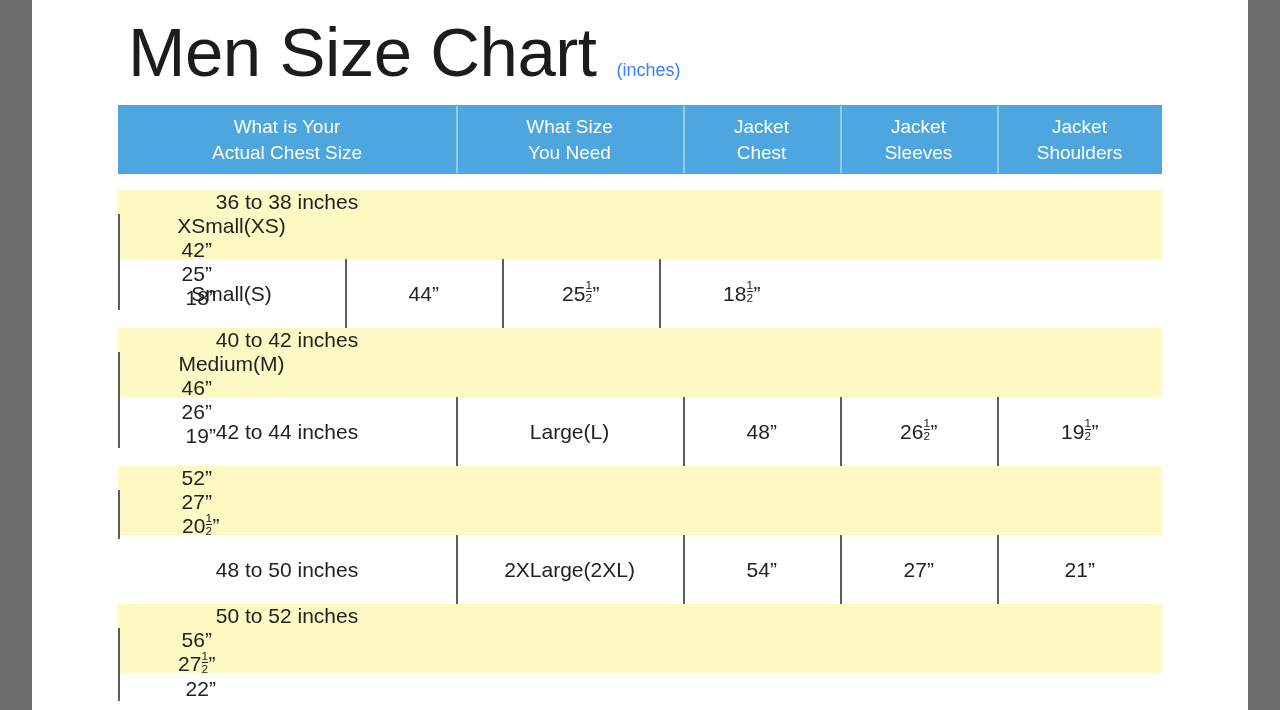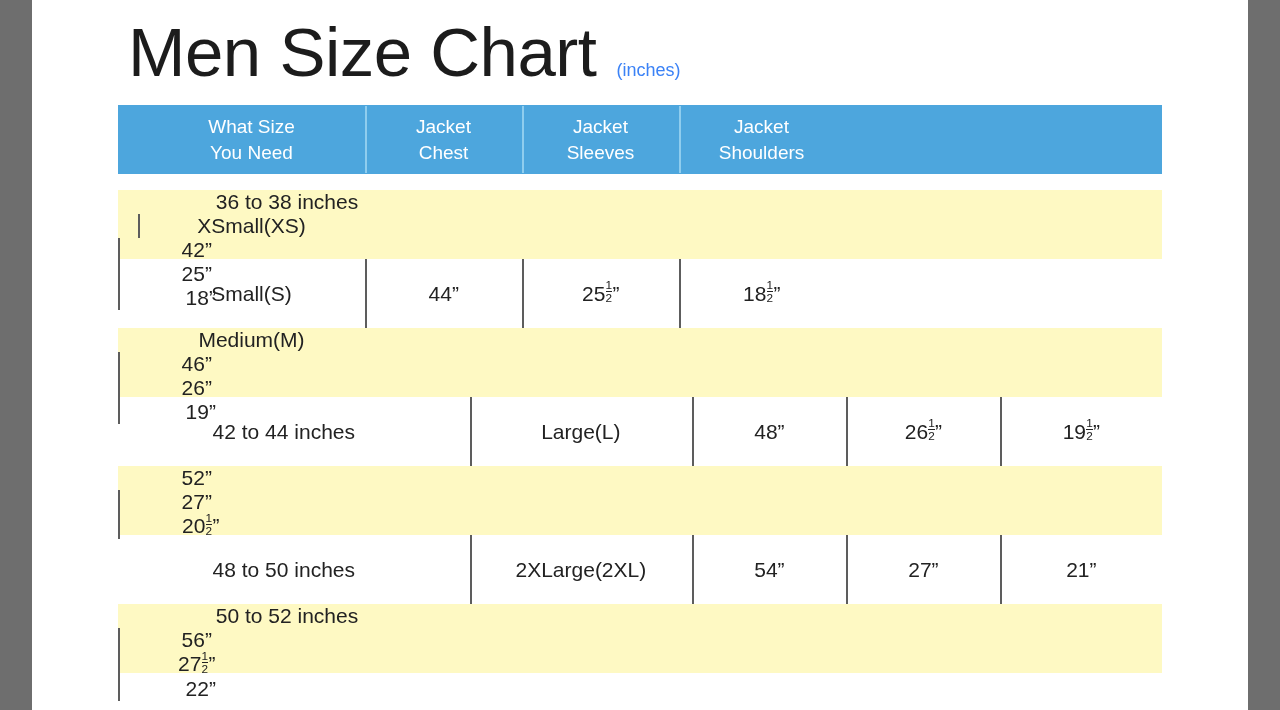--- a/index.html
+++ b/index.html
@@ -122,21 +122,21 @@
     position: absolute;
     left: 0;
     top: 0;
     bottom: 0;
     width: 2px;
     background: #5d5d5d;
   }
 
   
   .c0 { width: 338px; }
-  .c1 { width: 227px; margin-left: 20px; }
+  .c1 { width: 227px; }
   .c2 { width: 157px; }
   .c3 { width: 157px; }
   .c4 { width: 165px; }
 
   
   .frac {
     display: inline-block;
     font-size: 0.56em;
     line-height: 1;
     position: relative;
@@ -160,20 +160,24 @@
 <div class="slide">
 
   <div class="title-block">
     <span class="title-main">Men Size Chart</span>
     <span class="title-sub">(inches)</span>
   </div>
 
   <div class="table">
 
     <div class="row header-row">
+      <div class="header-cell c0">
+        <span>What is Your</span>
+        <span>Actual Chest Size</span>
+      </div>
       <div class="header-cell c1">
         <span>What Size</span>
         <span>You Need</span>
       </div>
       <div class="header-cell c2">
         <span>Jacket</span>
         <span>Chest</span>
       </div>
       <div class="header-cell c3">
         <span>Jacket</span>
@@ -199,20 +203,21 @@
           <div class="cell c3">25<span class="frac">
               <span class="num">1</span>
               <span class="den">2</span>
             </span><span class="inch">”</span></div>
           <div class="cell c4">18<span class="frac">
               <span class="num">1</span>
               <span class="den">2</span>
             </span><span class="inch">”</span></div>
         </div>
         <div class="row body-row shaded">
+          <div class="cell c0">40 to 42 inches</div>
           <div class="cell c1">Medium(M)</div>
           <div class="cell c2">46<span class="inch">”</span></div>
           <div class="cell c3">26<span class="inch">”</span></div>
           <div class="cell c4">19<span class="inch">”</span></div>
         </div>
         <div class="row body-row plain">
           <div class="cell c0">42 to 44 inches</div>
           <div class="cell c1">Large(L)</div>
           <div class="cell c2">48<span class="inch">”</span></div>
           <div class="cell c3">26<span class="frac">

